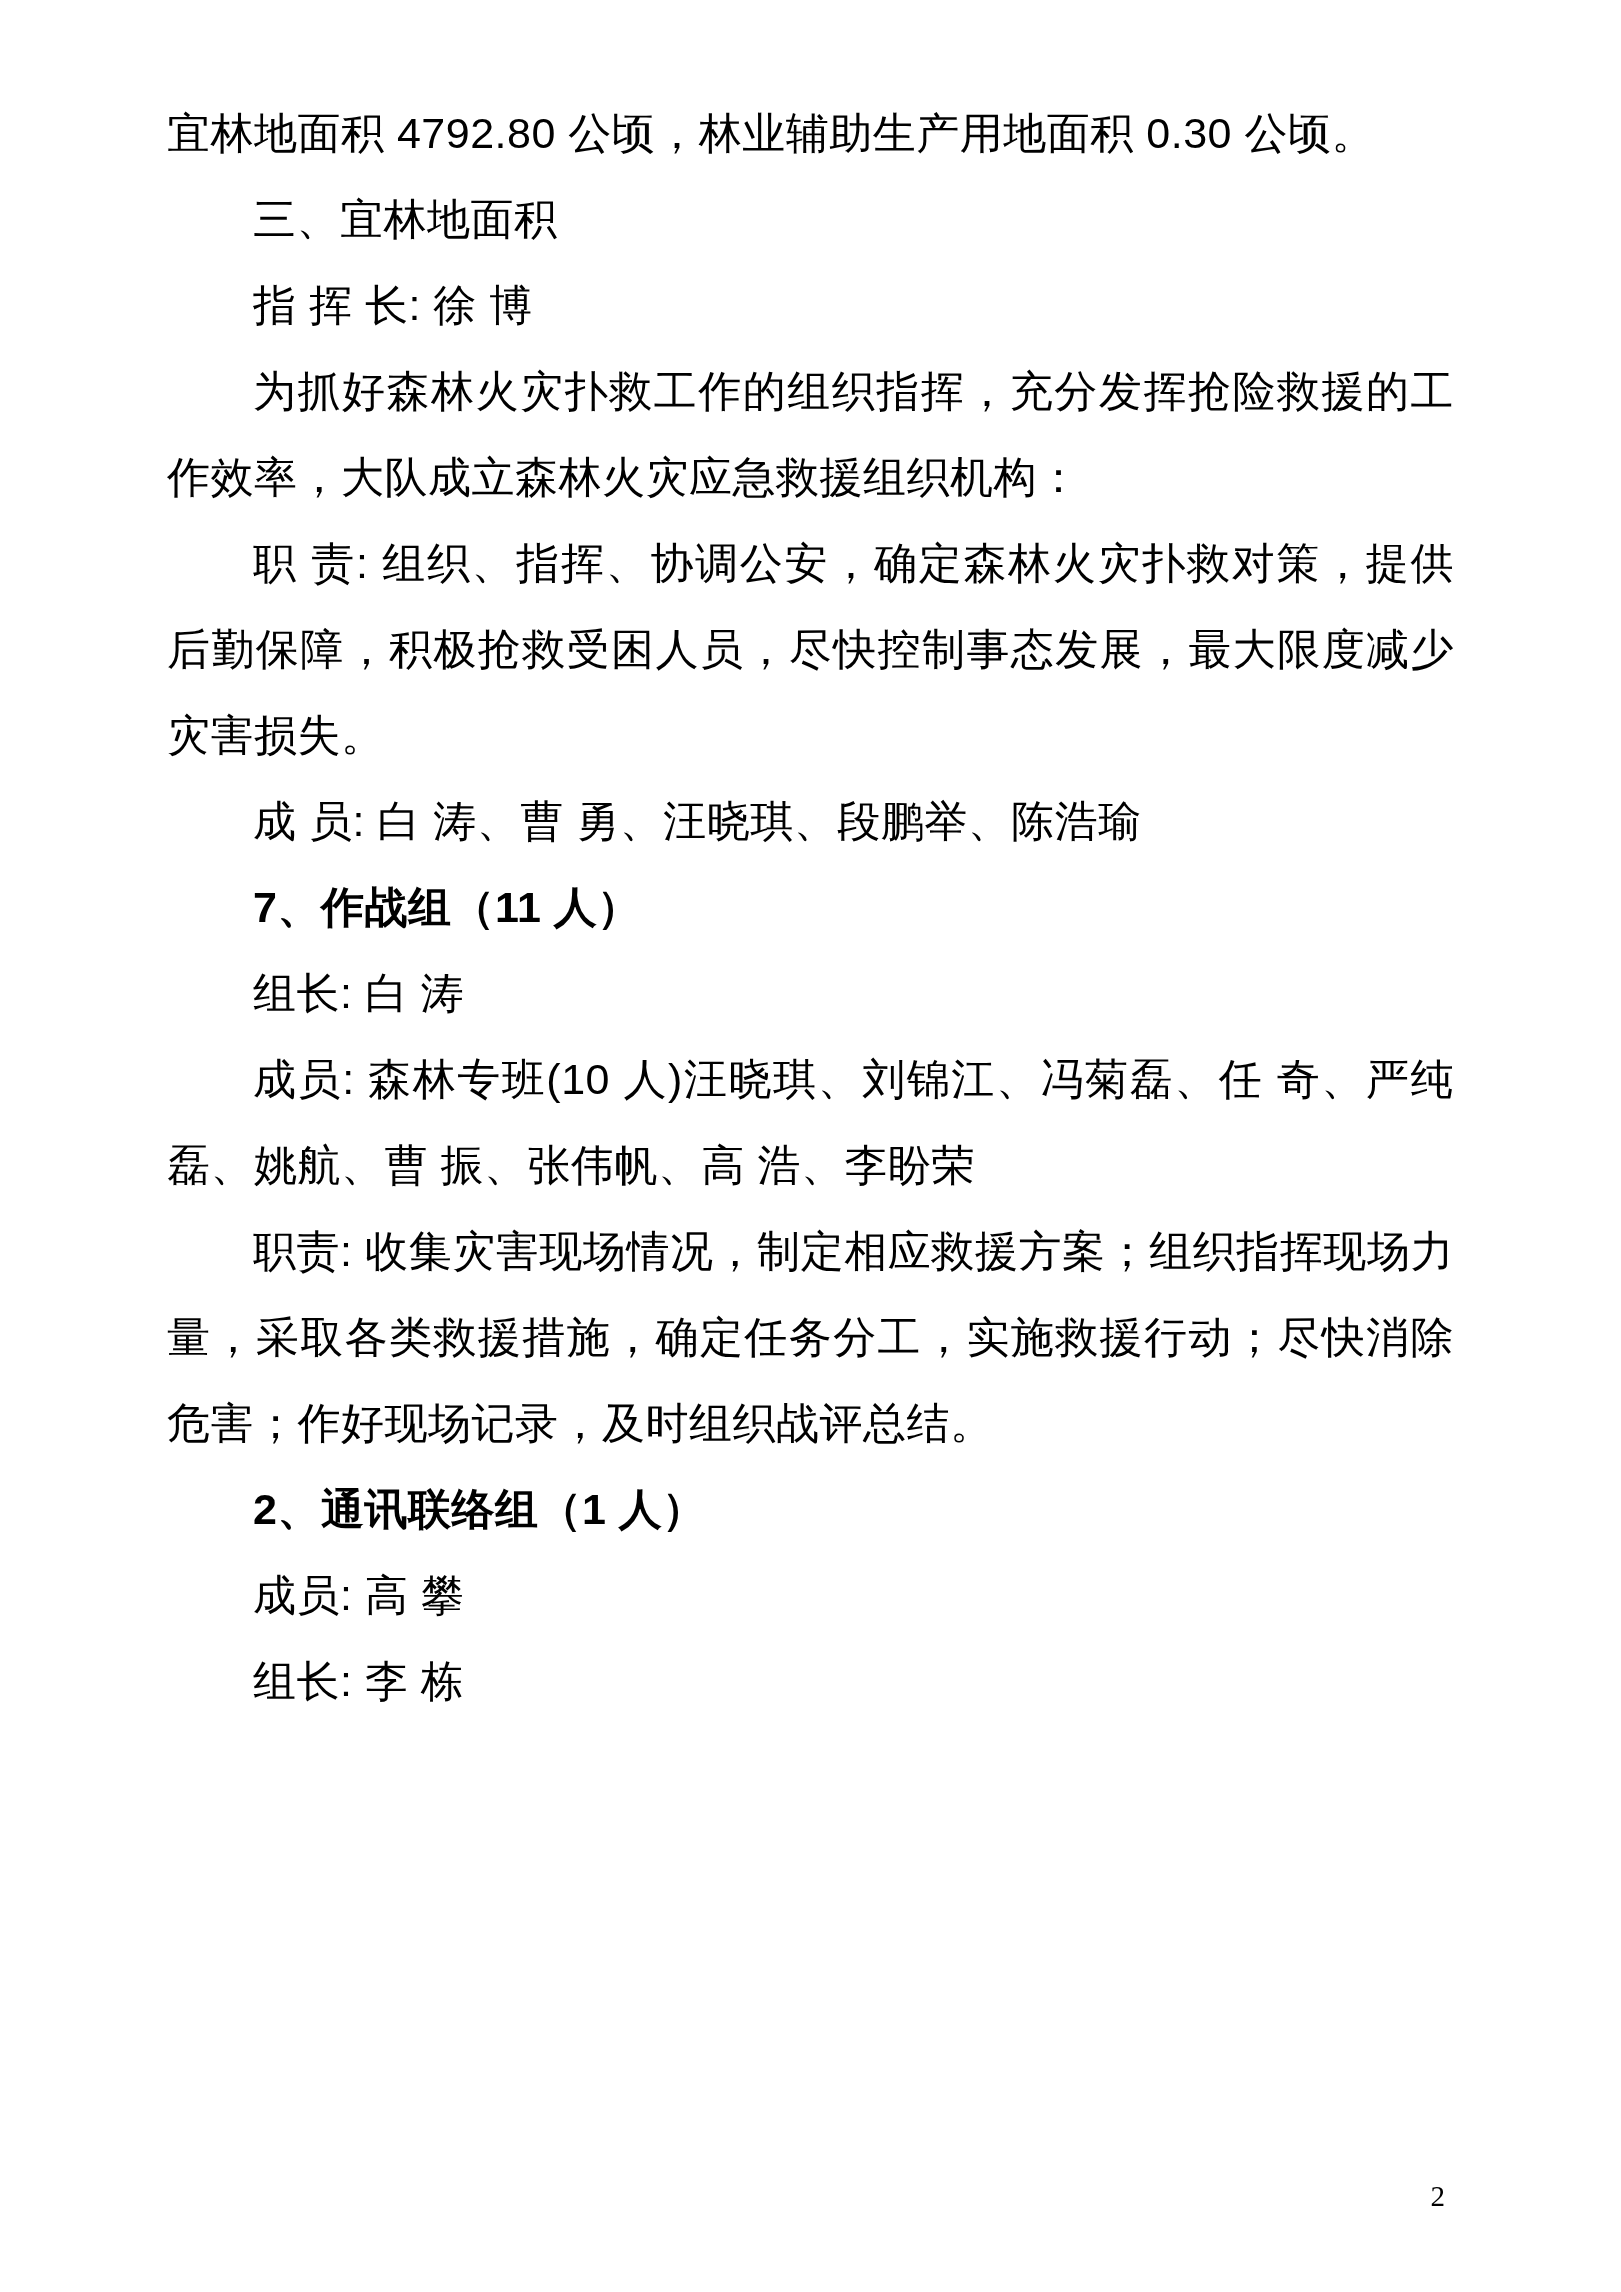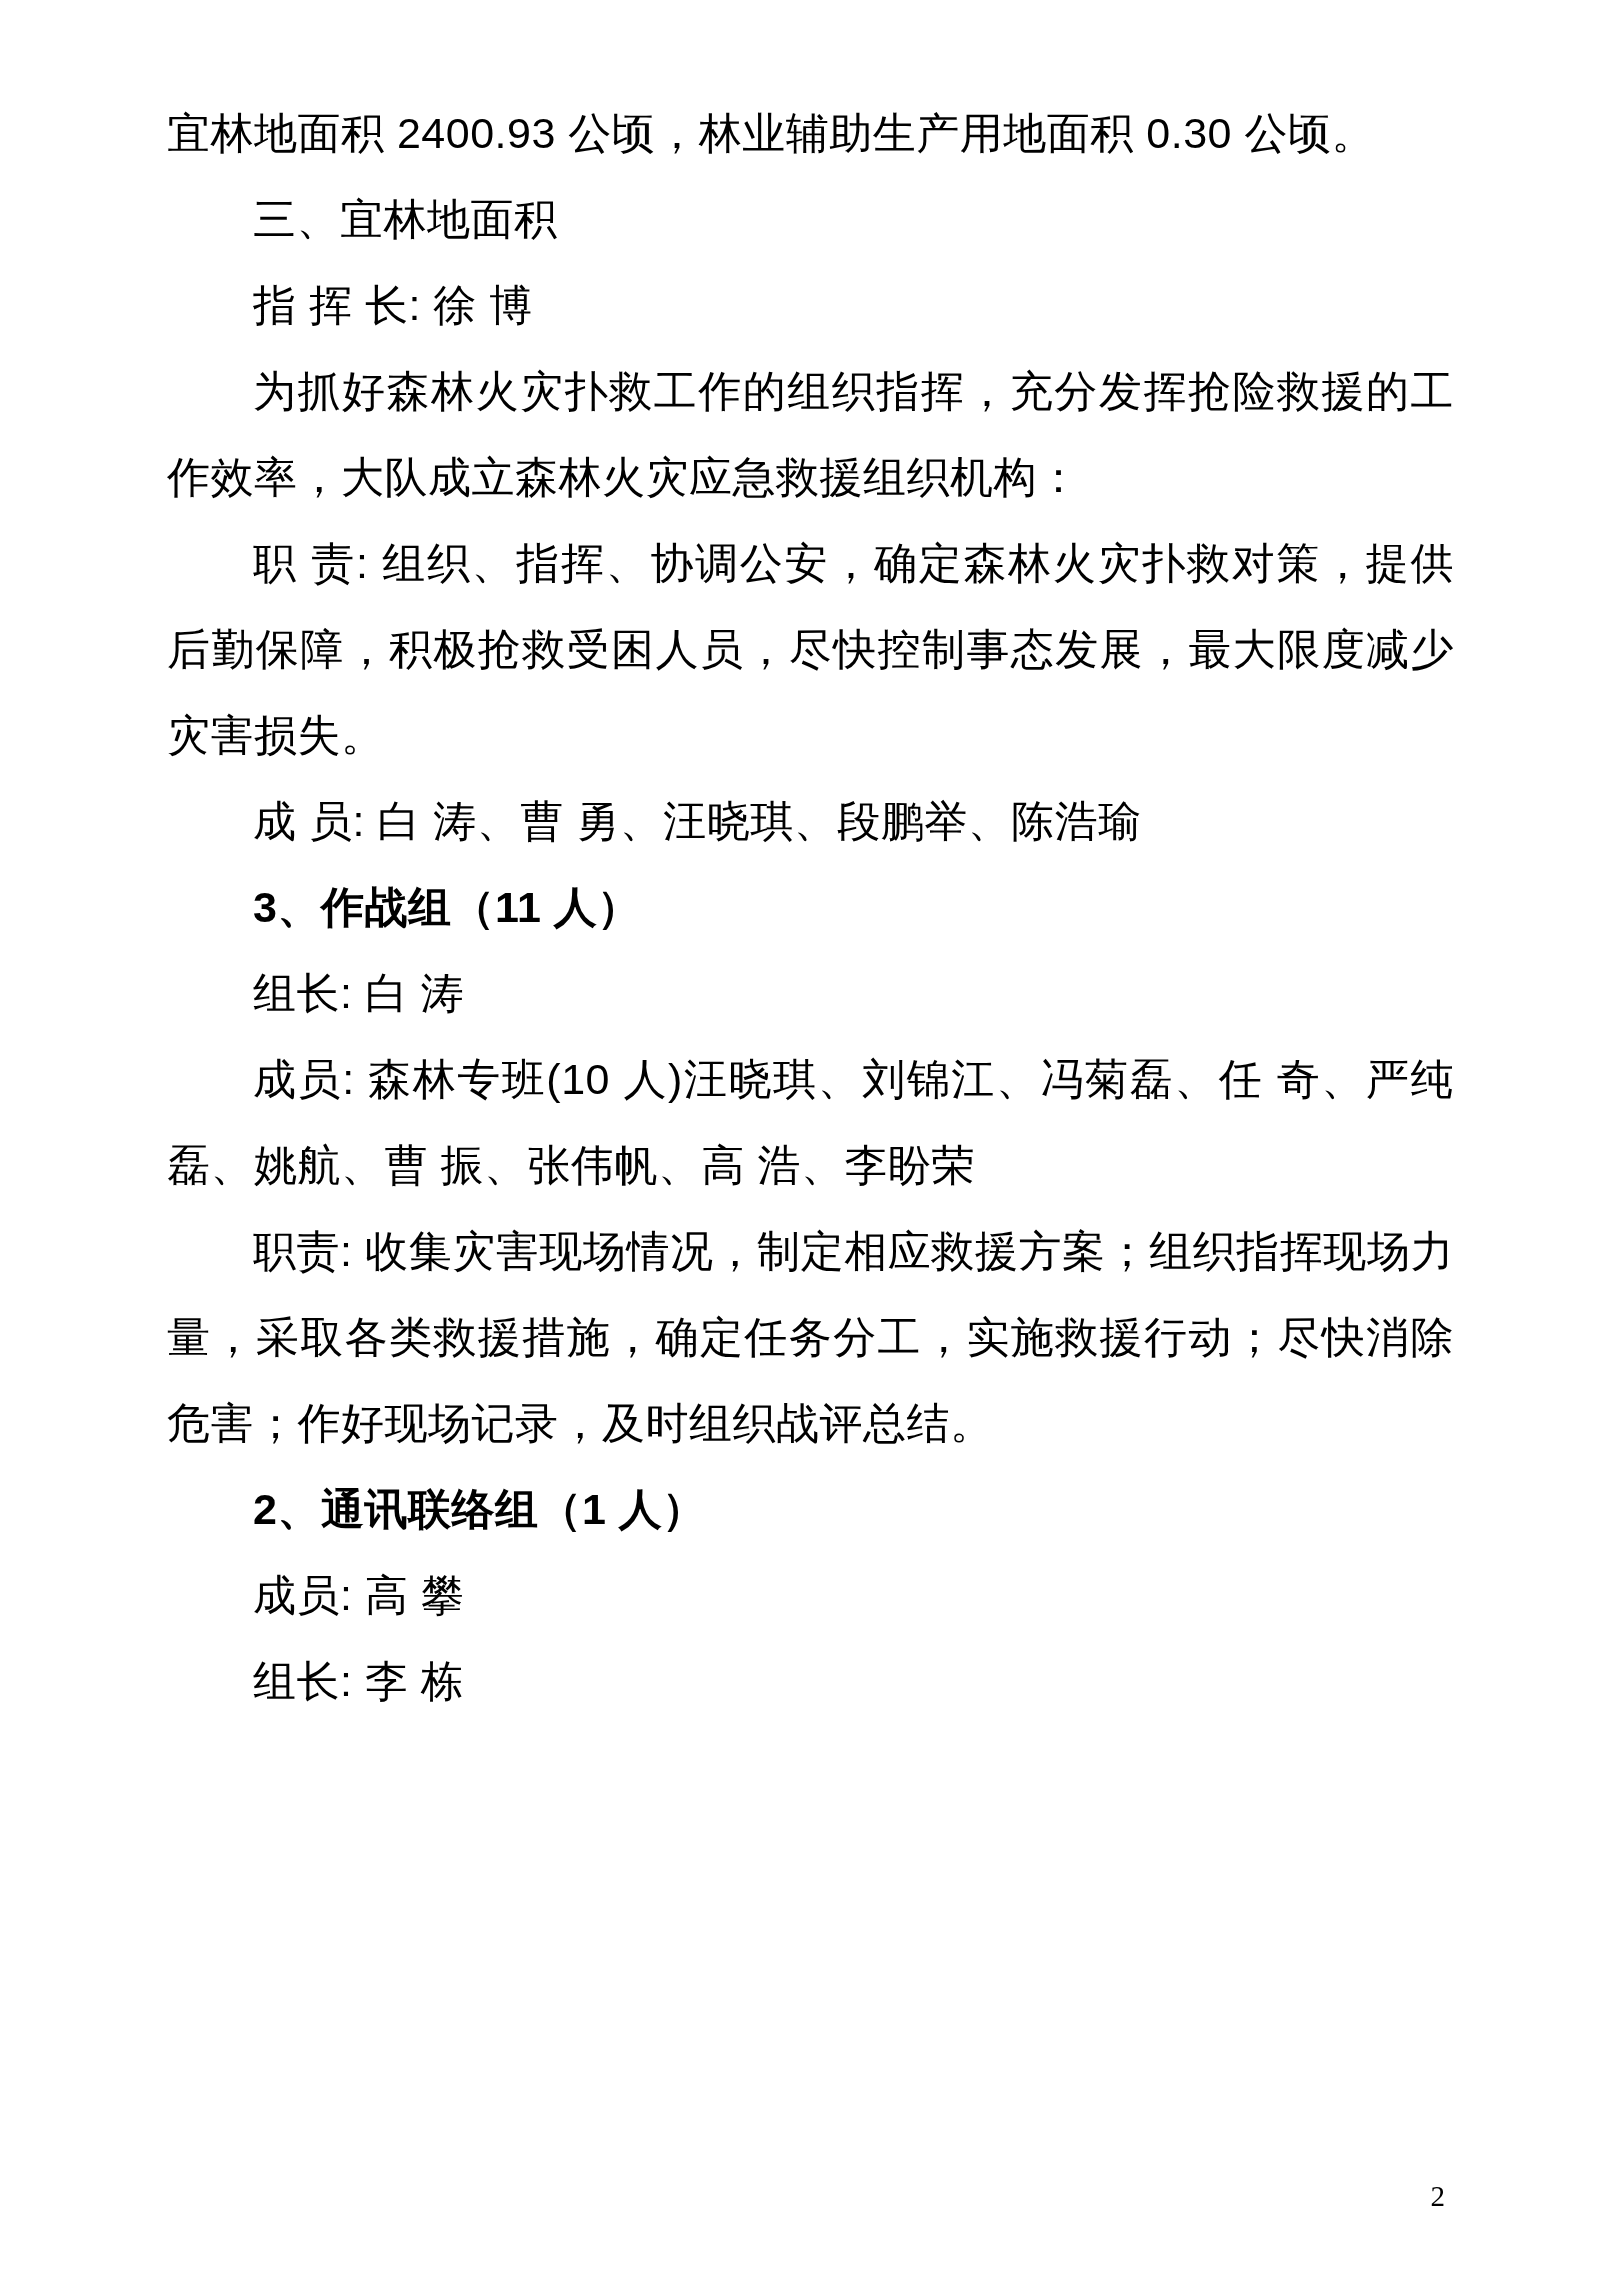--- a/index.html
+++ b/index.html
@@ -40,27 +40,27 @@
       font-size: 29px;
       font-family: "Liberation Serif", serif;
       color: #000000;
     }
   </style>
 </head>
 <body>
 
 <div class="page">
   <div class="content" id="paragraphs">
-      <p class="para">宜林地面积 2400.93 公顷，林业辅助生产用地面积 0.30 公顷。</p>
+      <p class="para">宜林地面积 4792.80 公顷，林业辅助生产用地面积 0.30 公顷。</p>
       <p class="para indent">三、宜林地面积</p>
       <p class="para indent">指 挥 长: 徐  博</p>
       <p class="para indent">为抓好森林火灾扑救工作的组织指挥，充分发挥抢险救援的工作效率，大队成立森林火灾应急救援组织机构：</p>
       <p class="para indent">职  责: 组织、指挥、协调公安，确定森林火灾扑救对策，提供后勤保障，积极抢救受困人员，尽快控制事态发展，最大限度减少灾害损失。</p>
       <p class="para indent">成    员: 白  涛、曹  勇、汪晓琪、段鹏举、陈浩瑜</p>
-      <p class="para indent bold">3、作战组（11 人）</p>
+      <p class="para indent bold">7、作战组（11 人）</p>
       <p class="para indent">组长: 白  涛</p>
       <p class="para indent">成员: 森林专班(10 人)汪晓琪、刘锦江、冯菊磊、任  奇、严纯磊、姚航、曹  振、张伟帆、高  浩、李盼荣</p>
       <p class="para indent">职责: 收集灾害现场情况，制定相应救援方案；组织指挥现场力量，采取各类救援措施，确定任务分工，实施救援行动；尽快消除危害；作好现场记录，及时组织战评总结。</p>
       <p class="para indent bold">2、通讯联络组（1 人）</p>
       <p class="para indent">成员: 高  攀</p>
       <p class="para indent">组长: 李  栋</p>
     </div>
   <div class="page-number">2</div>
 </div>
 

